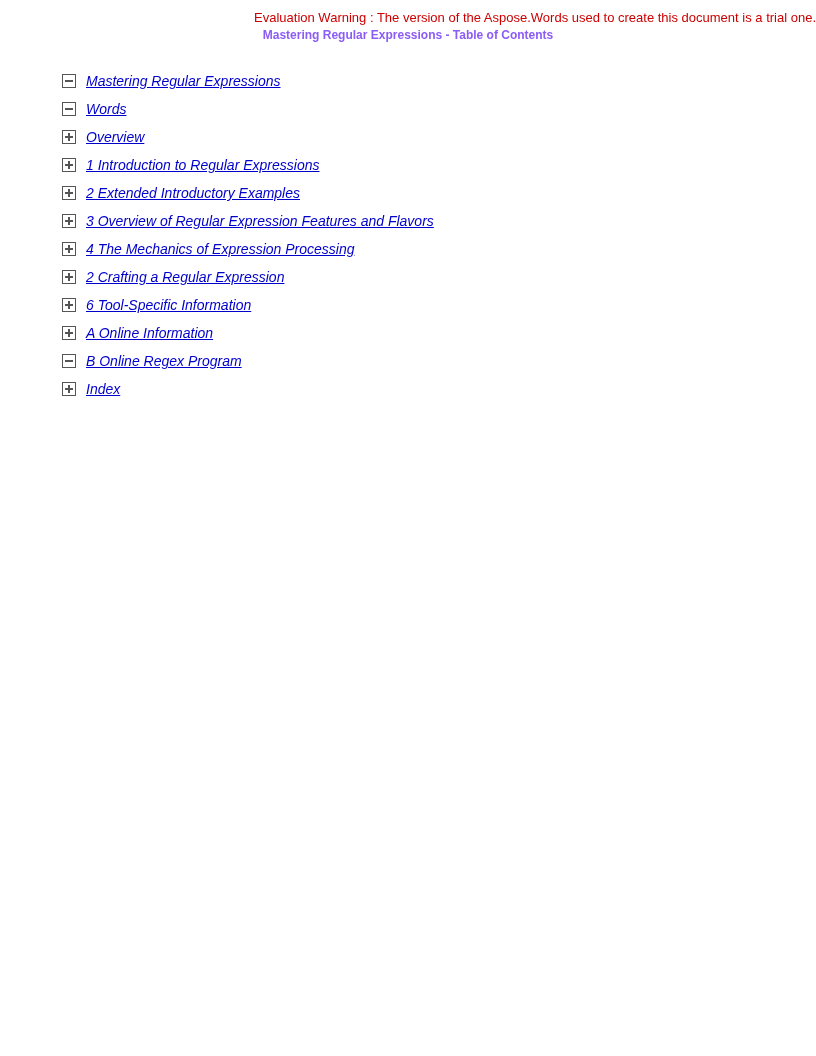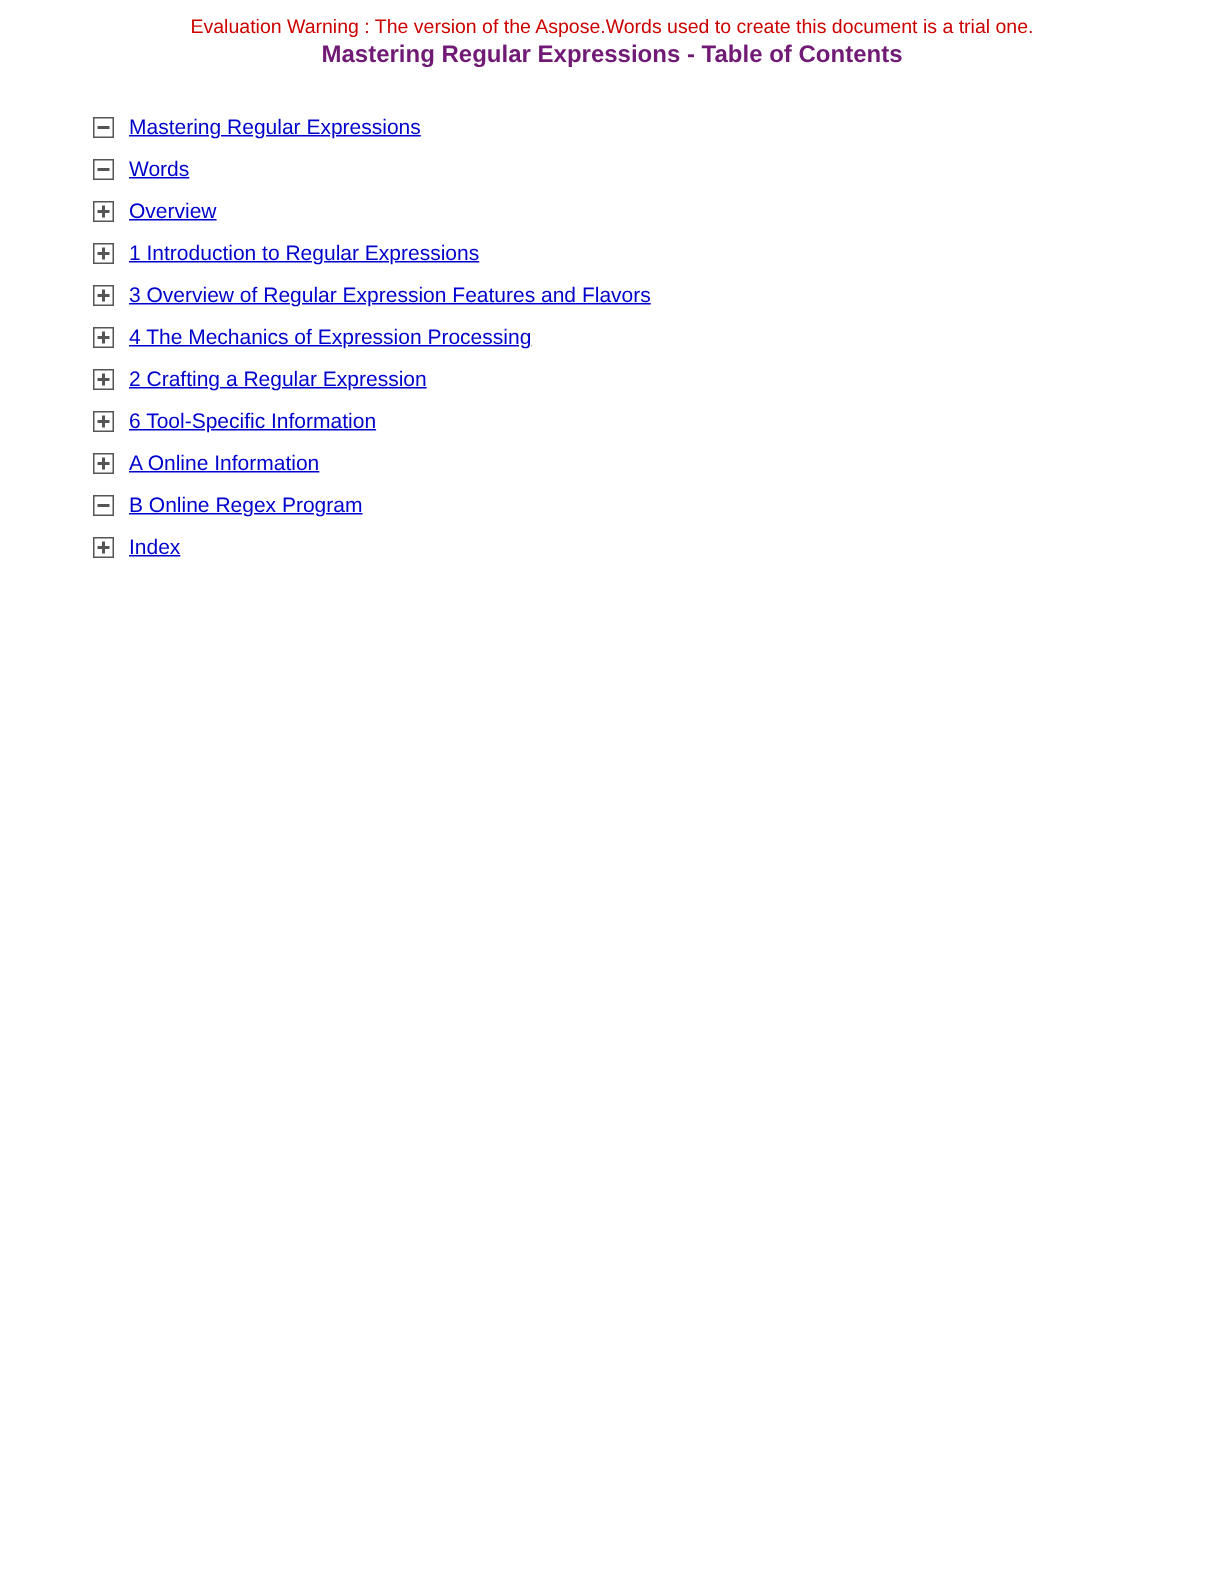--- a/index.html
+++ b/index.html
@@ -16,42 +16,43 @@
       font-size: 14px;
       color: #000000;
       position: relative;
     }
 
     .evaluation-warning {
       position: absolute;
       top: 10px;
       left: 0;
       right: 0;
-      text-align: center;
+      text-align: right;
       color: #cc0000;
       font-size: 13px;
       z-index: 10;
     }
 
     .page-header {
       text-align: center;
-      font-size: 16px;
+      font-size: 12px;
       font-weight: bold;
-      color: #701a75;
+      color: #8b5cf6;
       padding: 28px 20px 20px 20px;
     }
 
     .toc-container {
       padding: 10px 40px 20px 60px;
     }
 
     .toc-item {
       display: flex;
-      align-items: flex-start;
+      align-items: center;
       margin-bottom: 10px;
+      font-style: italic;
     }
 
     .toc-icon {
       display: inline-flex;
       align-items: center;
       justify-content: center;
       width: 18px;
       height: 18px;
       margin-right: 8px;
       flex-shrink: 0;
@@ -141,20 +142,26 @@
     <div class="toc-item">
       <span class="toc-icon">
         <span class="icon-plus"></span>
       </span>
       <a class="toc-link" href="#">1 Introduction to Regular Expressions</a>
     </div>
     <div class="toc-item">
       <span class="toc-icon">
         <span class="icon-plus"></span>
       </span>
+      <a class="toc-link" href="#">2 Extended Introductory Examples</a>
+    </div>
+    <div class="toc-item">
+      <span class="toc-icon">
+        <span class="icon-plus"></span>
+      </span>
       <a class="toc-link" href="#">3 Overview of Regular Expression Features and Flavors</a>
     </div>
     <div class="toc-item">
       <span class="toc-icon">
         <span class="icon-plus"></span>
       </span>
       <a class="toc-link" href="#">4 The Mechanics of Expression Processing</a>
     </div>
     <div class="toc-item">
       <span class="toc-icon">

